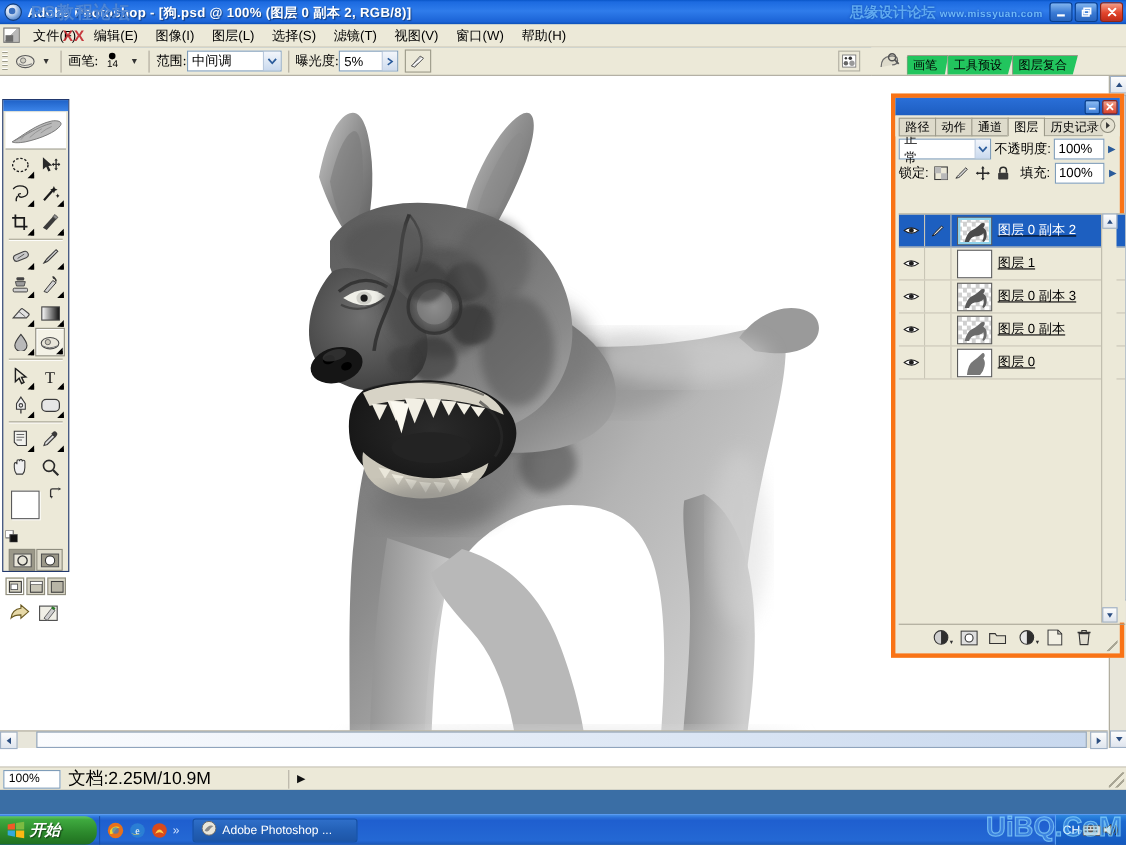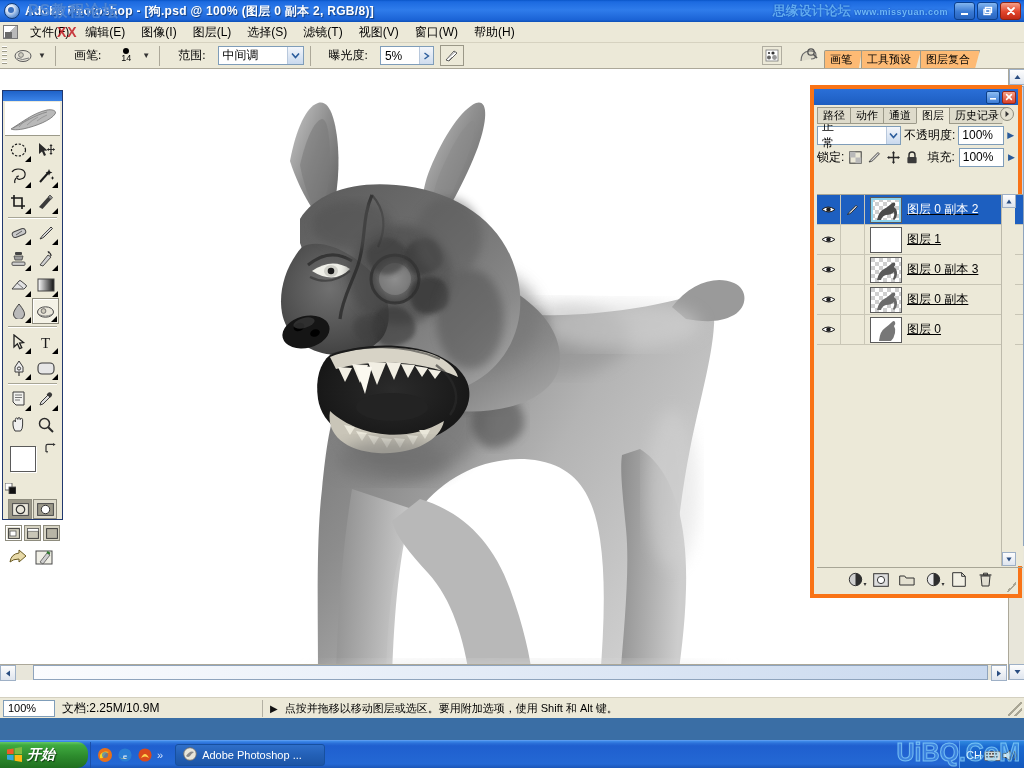--- a/index.html
+++ b/index.html
@@ -76,21 +76,21 @@
     display:flex; align-items:center;
   }
   .grip{
     width:5px;height:20px;margin:0 4px 0 2px;flex:none;
     background-image:repeating-linear-gradient(to bottom,#fff 0 1px,#9c9a8a 1px 2px,transparent 2px 4px);
   }
   .opt-toolicon{
     width:24px;height:21px;display:flex;align-items:center;justify-content:center;flex:none;
   }
   .opt-sep{width:1px;height:20px;background:#aca899;margin:0 6px; flex:none;}
-  .opt-lbl{font-size:12px;color:#000;margin:0 12px;white-space:nowrap;font-family:Liberation Serif, serif;}
+  .opt-lbl{font-size:12px;color:#000;margin:0 0;white-space:nowrap;font-family:Liberation Serif, serif;}
   .opt-arrow{font-size:8px;color:#333;margin:0 3px;}
   .brush-preview{
     width:26px;height:22px;display:flex;flex-direction:column;align-items:center;justify-content:center;
   }
   .brush-dot{width:6px;height:6px;border-radius:50%;background:#000;}
   .brush-num{font-size:9px;line-height:9px;color:#000;}
   .select-box{
     display:flex;align-items:center;height:19px;border:1px solid #7f9db9;background:#fff;
     min-width:86px;justify-content:space-between;
   }
@@ -117,21 +117,21 @@
 
   
   .palwell{
     position:absolute; right:0; top:43px; width:232px; height:26px;
     background:#ece9d8; border-bottom:1px solid #aca899; display:flex; align-items:flex-end;
   }
   .palwell-icon{width:22px;height:22px;margin:0 4px 1px 6px;flex:none;}
   .well-tabs{display:flex;align-items:flex-end;height:19px;}
   .well-tab{
     height:18px;padding:0 5px;font-size:11px;color:#000;display:flex;align-items:center;
-    background:#fdba74;border:1px solid #9c9a8a;border-bottom:none;
+    background:#22c55e;border:1px solid #9c9a8a;border-bottom:none;
     border-top-left-radius:2px; margin-right:-1px; white-space:nowrap;
     clip-path:polygon(0 0,100% 0,92% 100%,0 100%);
     padding-right:9px;
   }
 
   
   .workspace{
     position:absolute; left:0; top:69px; width:1024px; height:649px;
     background:#808080;
   }
@@ -166,21 +166,21 @@
   
   .statusbar{
     position:absolute; left:0; bottom:0; width:1024px; height:21px;
     background:#ece9d8; border-top:1px solid #d4d0c0; display:flex; align-items:center;
   }
   .status-zoom{
     width:52px; height:17px; margin-left:3px; background:#fff; border:1px solid #7f9db9;
     font-size:11px; display:flex; align-items:center; padding-left:4px; color:#000;
   }
   .status-doc{
-    width:205px; height:17px; margin-left:3px; font-size:12px; display:flex; align-items:center;
+    width:205px; height:17px; margin-left:3px; font-size:16px; display:flex; align-items:center;
     padding-left:4px; color:#000; border-right:1px solid #b3b0a3;
   }
   .status-tri{margin:0 7px 0 7px; font-size:10px; color:#111;}
   .status-hint{font-size:11px;color:#000;white-space:nowrap;}
   .status-grip{
     position:absolute; right:2px; bottom:2px; width:14px;height:14px;
     background-image:
       linear-gradient(135deg,transparent 45%,#a9a695 45% 55%,transparent 55%),
       linear-gradient(135deg,transparent 70%,#a9a695 70% 80%,transparent 80%);
   }
@@ -660,21 +660,20 @@
               <path d="M1 0.5 L5 3.5 L1 6.5 Z" fill="#2a4d80"></path>
             </svg>
         </div>
       </div>
     </div>
 
     <div class="statusbar">
       <div class="status-zoom">100%</div>
       <div class="status-doc">文档:2.25M/10.9M</div>
       <div class="status-tri">▶</div>
-      <div class="status-hint">点按并拖移以移动图层或选区。要用附加选项，使用 Shift 和 Alt 键。</div>
       <div class="status-grip"></div>
     </div>
   </div>
 
   <div class="toolbox">
     <div class="tb-head"></div>
     <div class="tb-logo">
       <svg width="52" height="28" viewBox="0 0 52 28">
         <path d="M4 24 C 14 18, 26 8, 40 5 C 46 4, 50 6, 48 9 C 44 15, 30 21, 16 24 C 10 25, 6 25, 4 24 Z" fill="#b9b9b9" stroke="#6f6f6f" stroke-width=".8"></path>
         <path d="M6 23 C 16 18, 28 10, 40 7" fill="none" stroke="#7e7e7e" stroke-width=".8"></path>

